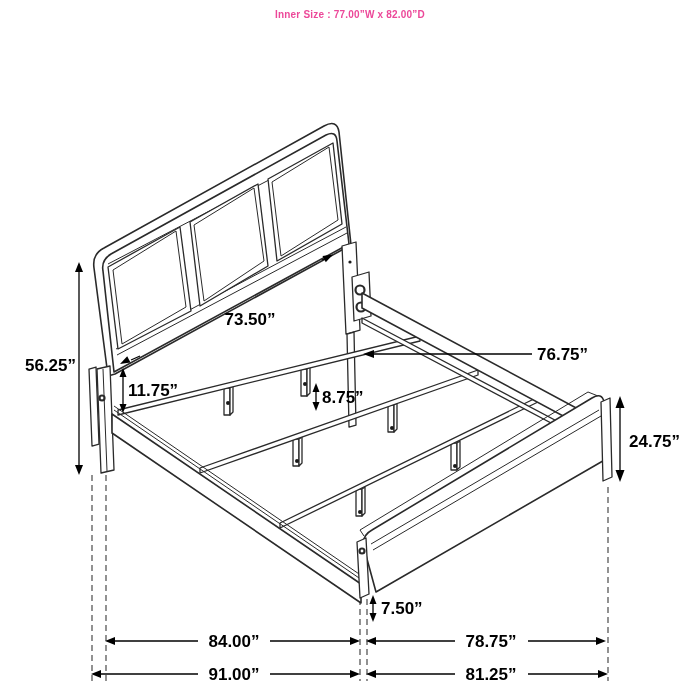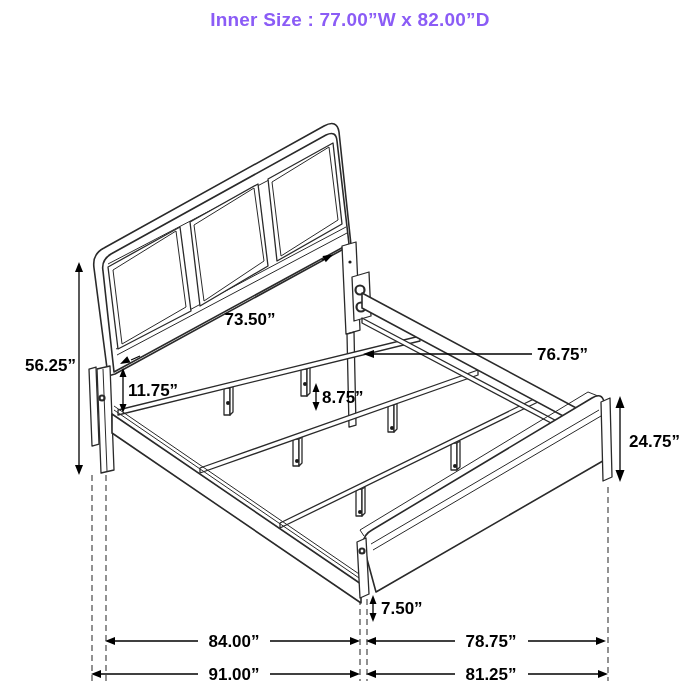--- a/index.html
+++ b/index.html
@@ -1,19 +1,19 @@
 <!DOCTYPE html>
 <html><head>
 <meta charset="utf-8">
 <style>
   html,body{margin:0;padding:0;background:#fff;}
   .stage{position:relative;width:700px;height:700px;background:#ffffff;overflow:hidden;
          font-family:"Liberation Sans", sans-serif;}
   .title{position:absolute;top:9px;left:0;width:100%;text-align:center;
-         font-size:19px;font-weight:bold;color:#8b5cf6;letter-spacing:.2px;}
+         font-size:10px;font-weight:bold;color:#ec4899;letter-spacing:.2px;}
   svg{position:absolute;top:0;left:0;}
   .outline{fill:#ffffff;stroke:#2a2a2a;stroke-width:1.6;stroke-linejoin:round;}
   .thin{fill:none;stroke:#2a2a2a;stroke-width:1;stroke-linejoin:round;}
   .band{fill:#ffffff;stroke:#2a2a2a;stroke-width:1.3;stroke-linejoin:round;}
   .dash{fill:none;stroke:#4a4a4a;stroke-width:1.2;stroke-dasharray:6 4;}
   .dimline{fill:none;stroke:#000;stroke-width:1.3;}
   .dimhead{fill:#000;stroke:none;}
   .dimtext{font-family:"Liberation Sans",sans-serif;font-size:17px;font-weight:bold;fill:#000;}
   .dot{fill:#1a1a1a;stroke:none;}
   .ring{fill:#fff;stroke:#2a2a2a;stroke-width:2.2;}

